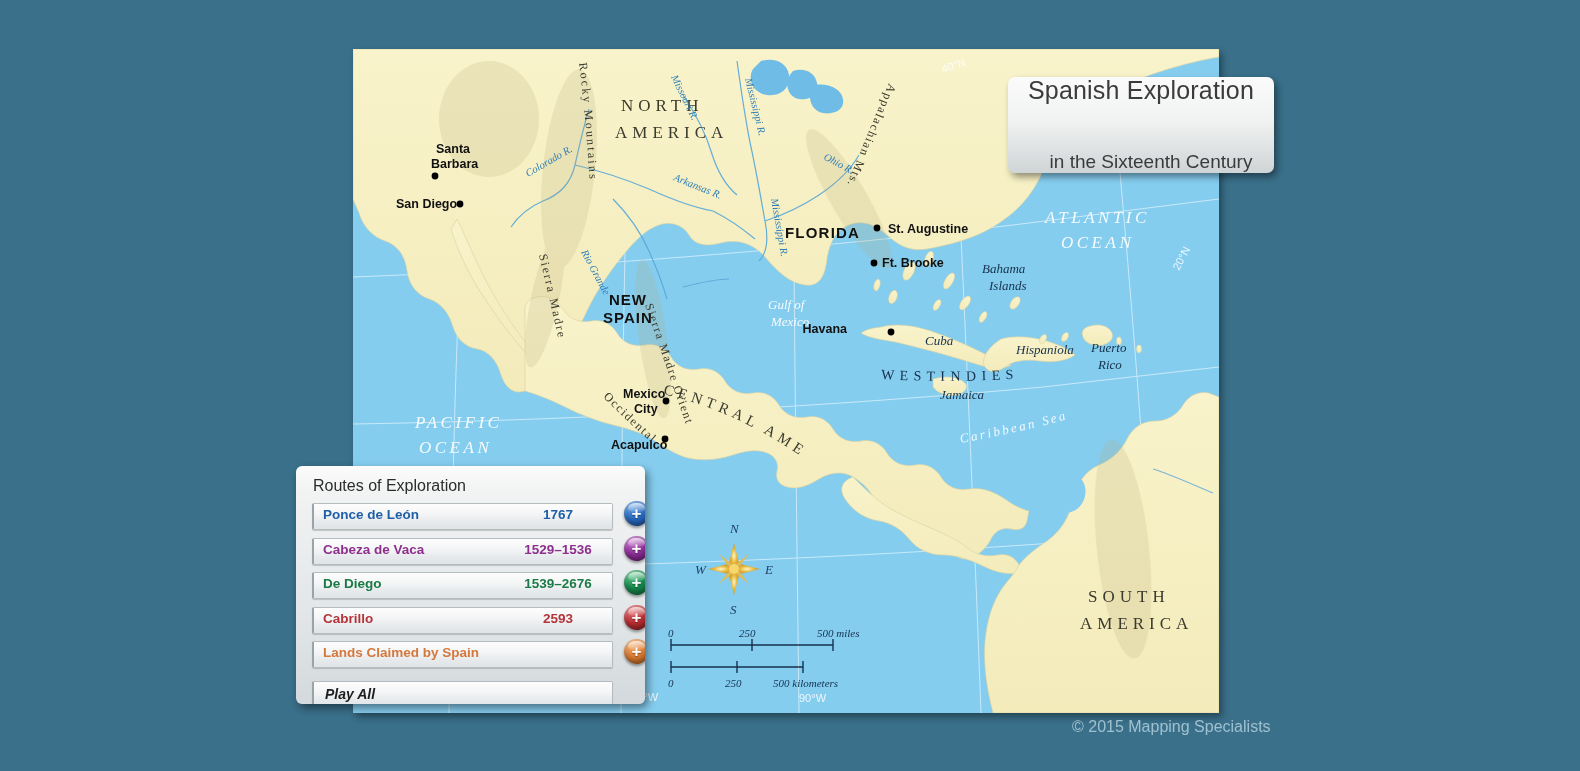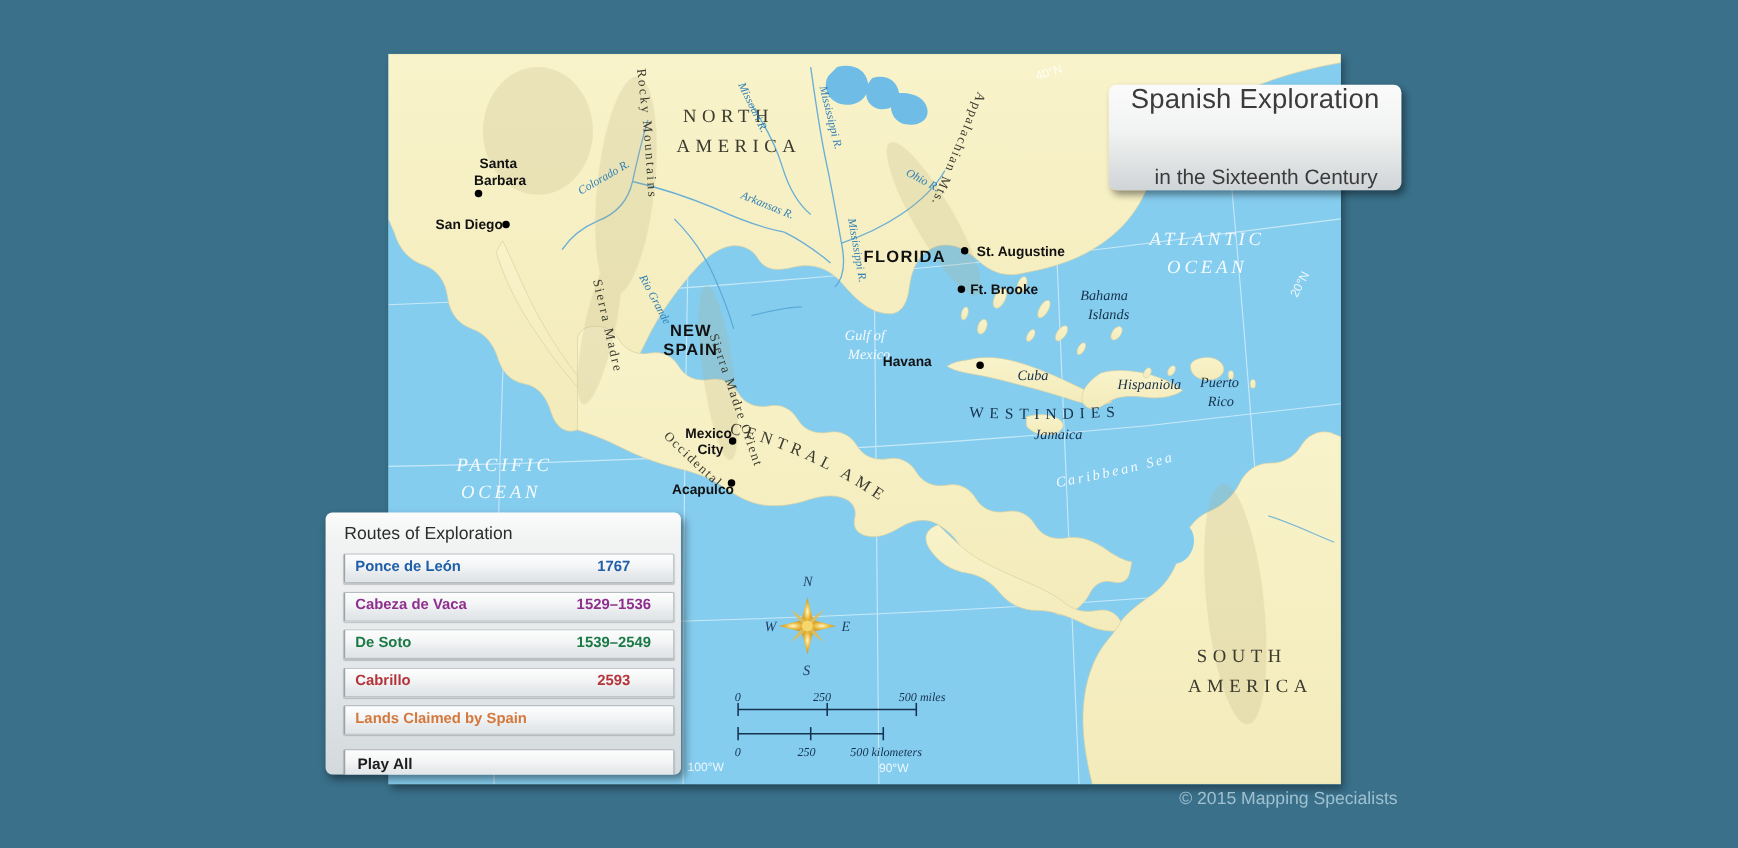--- a/index.html
+++ b/index.html
@@ -27,21 +27,21 @@
     box-shadow:3px 4px 7px rgba(0,0,0,.42);
     display:flex;flex-direction:column;align-items:center;justify-content:center;
     color:#3b3b3b;
     gap:44px;
   }
   #title-plaque .t1{font-size:25px;letter-spacing:.2px;line-height:1.05;}
   #title-plaque .t2{font-size:19px;margin-top:3px;padding-left:20px;}
 
   
   #legend{
-    position:absolute;left:296px;top:466px;width:323px;height:238px;
+    position:absolute;left:296px;top:466px;width:349px;height:238px;
     border-radius:6px;
     background:linear-gradient(to bottom,#fcfcfc 0%,#f2f3f3 10%,#e3e7e9 60%,#d3d9dc 100%);
     box-shadow:3px 4px 8px rgba(0,0,0,.45);
     overflow:hidden;
   }
   #legend-title{
     position:absolute;left:17px;top:11px;font-size:16px;color:#2c2c2c;
   }
   #legend-rows{position:absolute;left:16px;top:37px;width:315px;}
   .legend-row{
@@ -76,20 +76,21 @@
     position:absolute;left:17%;top:9%;width:66%;height:40%;border-radius:50%;
     background:linear-gradient(to bottom,rgba(255,255,255,.72),rgba(255,255,255,0));
     pointer-events:none;
   }
   #play-all-btn{
     position:absolute;left:16px;top:215px;width:298px;height:25px;
     border:1px solid #b5bcc0;border-left:2px solid #9aa3a8;border-radius:2px;
     background:linear-gradient(to bottom,#fdfdfd 0%,#f4f5f6 40%,#e7eaec 72%,#dfe4e6 100%);
     box-shadow:0 1px 1px rgba(0,0,0,.18);
     cursor:pointer;
+    font-style:italic;
   }
   #play-all-label{position:absolute;left:11px;top:4px;font-size:14px;font-weight:bold;color:#1d1d1d;}
 
   
   #credit{
     position:absolute;left:1072px;top:718px;font-size:16px;color:#9fc0d0;
   }
 
   
   .lbl-cont{font-family:"Liberation Serif",serif;fill:#3a3a2e;font-size:17px;letter-spacing:5px;}
@@ -416,22 +417,22 @@
         <div class="legend-name" style="color:#8e2f8e">Cabeza de Vaca</div>
         <div class="legend-years" style="color:#8e2f8e">1529–1536</div>
         <div class="legend-plus" style="background:radial-gradient(circle at 35% 28%, #c16bc6 0%, #8e2f99 45%, #571361 100%)">
           <div class="gloss"></div>
           <div class="pg">+</div>
         </div>
       </div>
 
       <div class="legend-row">
         <div class="legend-btn"></div>
-        <div class="legend-name" style="color:#1a7a46">De Soto</div>
-        <div class="legend-years" style="color:#1a7a46">1539–2549</div>
+        <div class="legend-name" style="color:#1a7a46">De Diego</div>
+        <div class="legend-years" style="color:#1a7a46">1539–2676</div>
         <div class="legend-plus" style="background:radial-gradient(circle at 35% 28%, #4fbe7f 0%, #16894c 45%, #0a5730 100%)">
           <div class="gloss"></div>
           <div class="pg">+</div>
         </div>
       </div>
 
       <div class="legend-row">
         <div class="legend-btn"></div>
         <div class="legend-name" style="color:#b4343a">Cabrillo</div>
         <div class="legend-years" style="color:#b4343a">2593</div>

